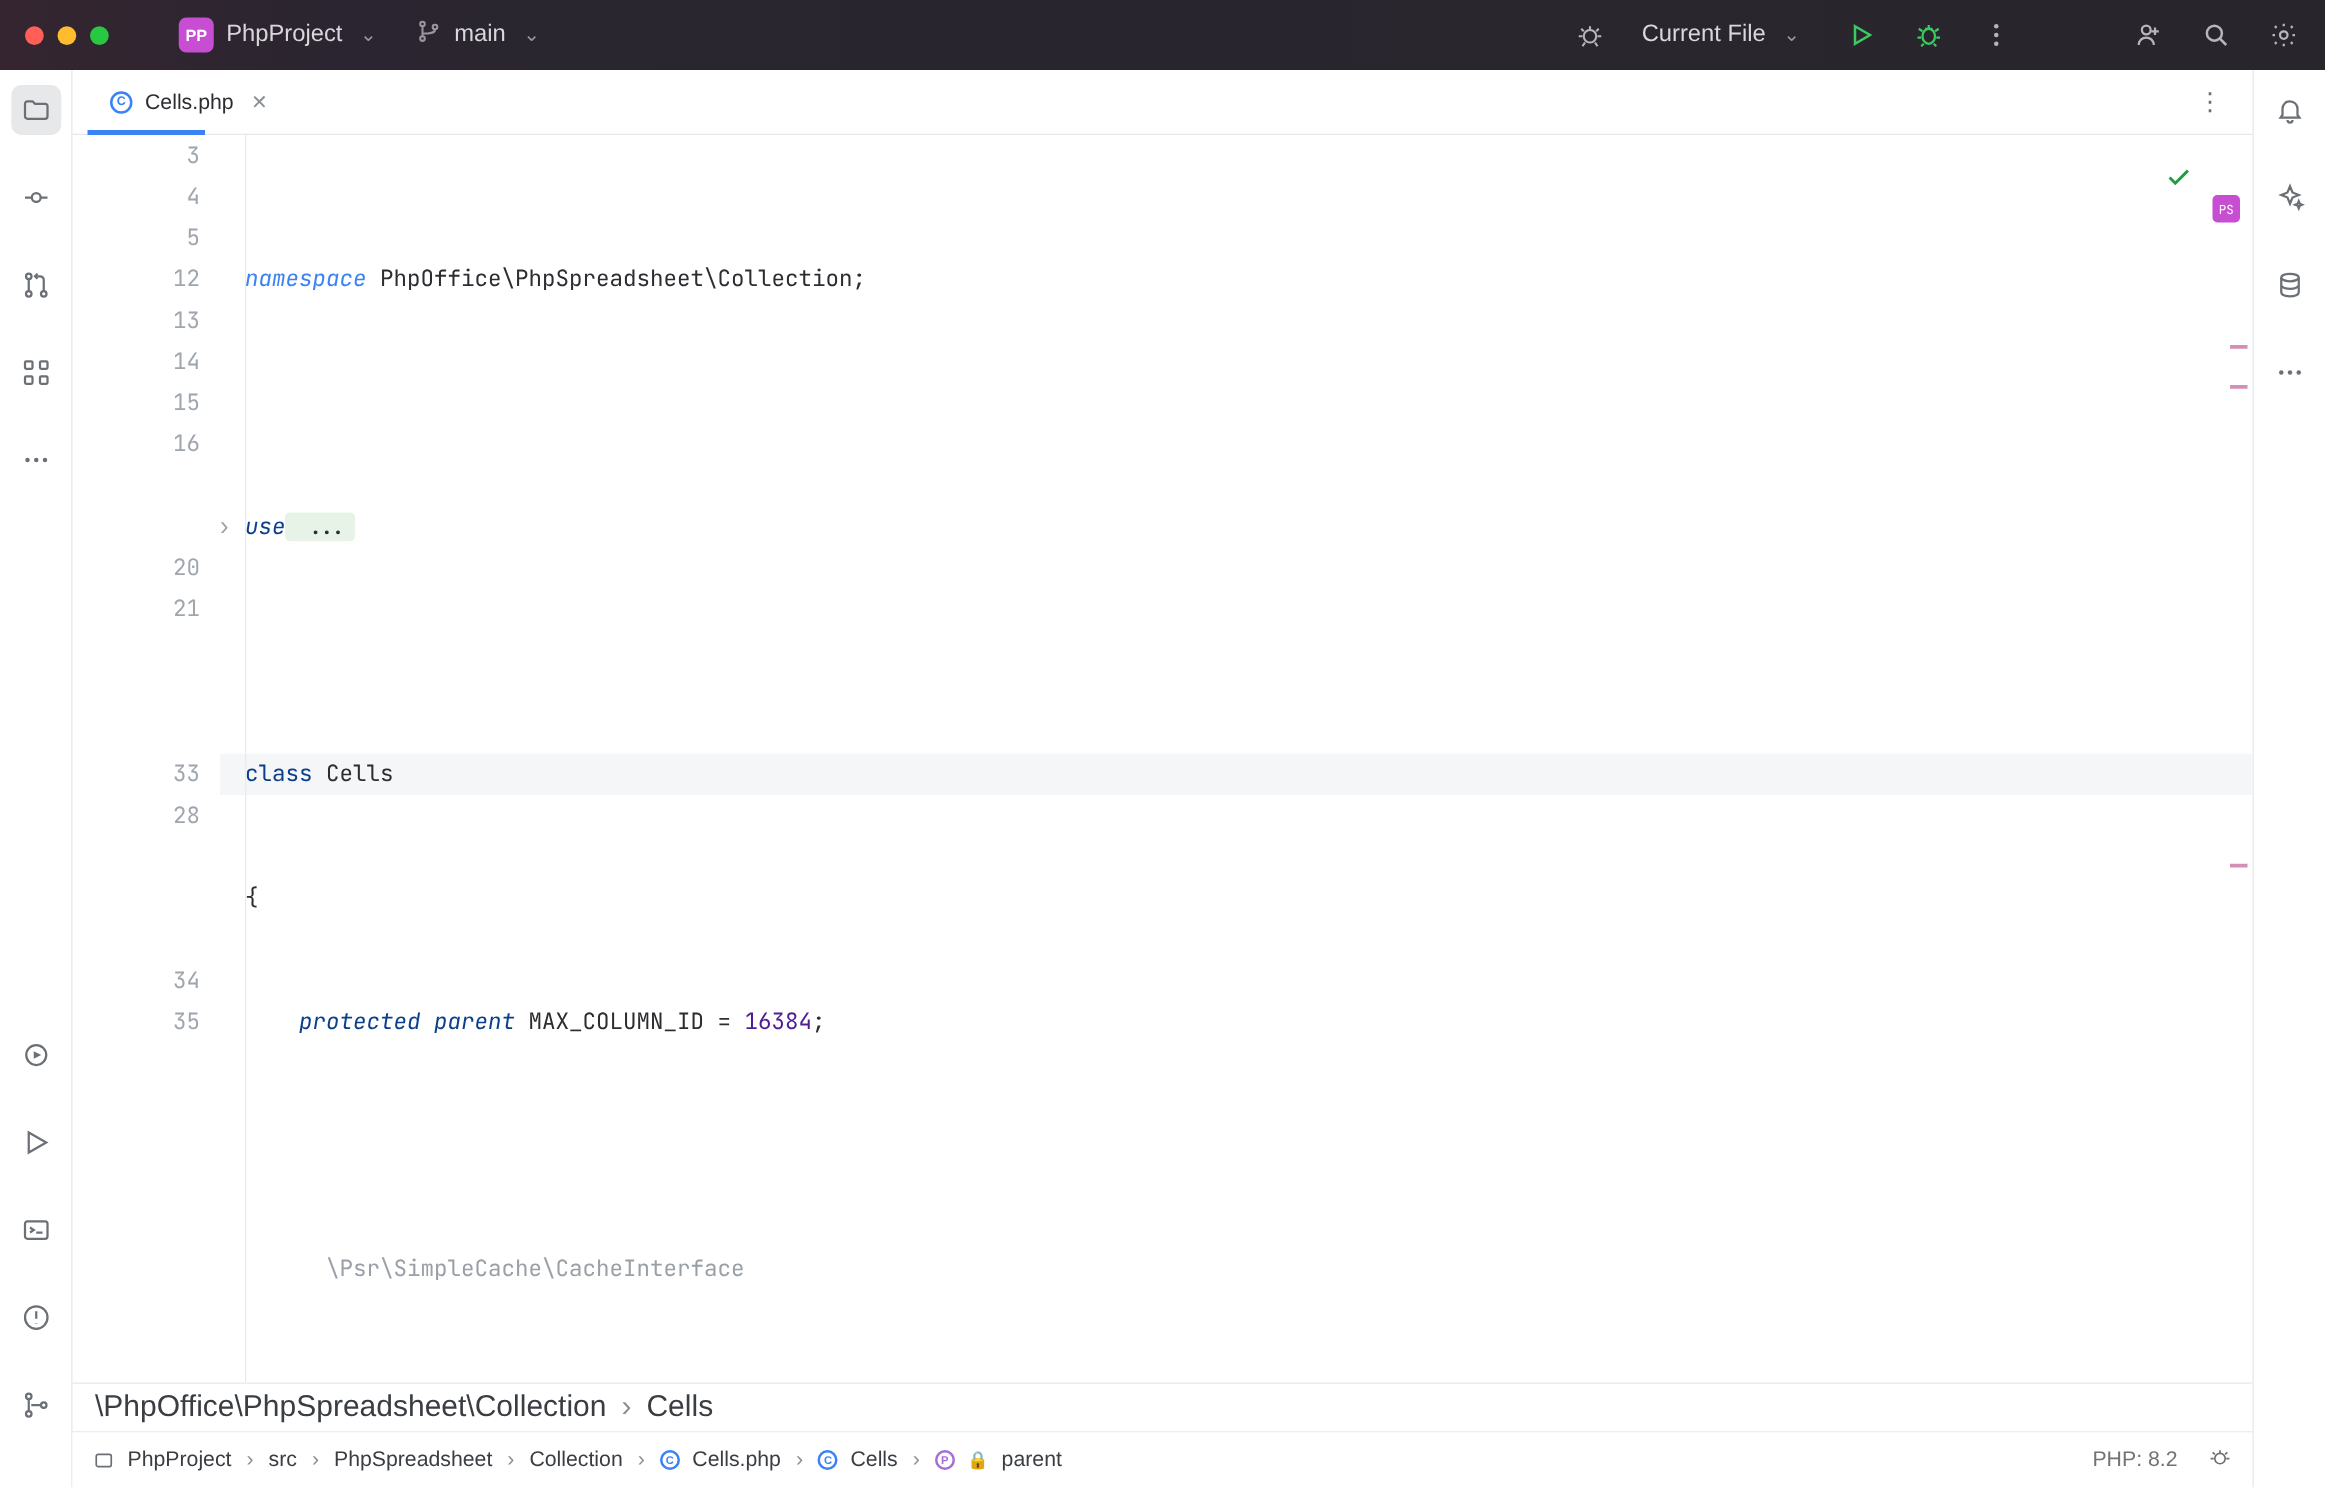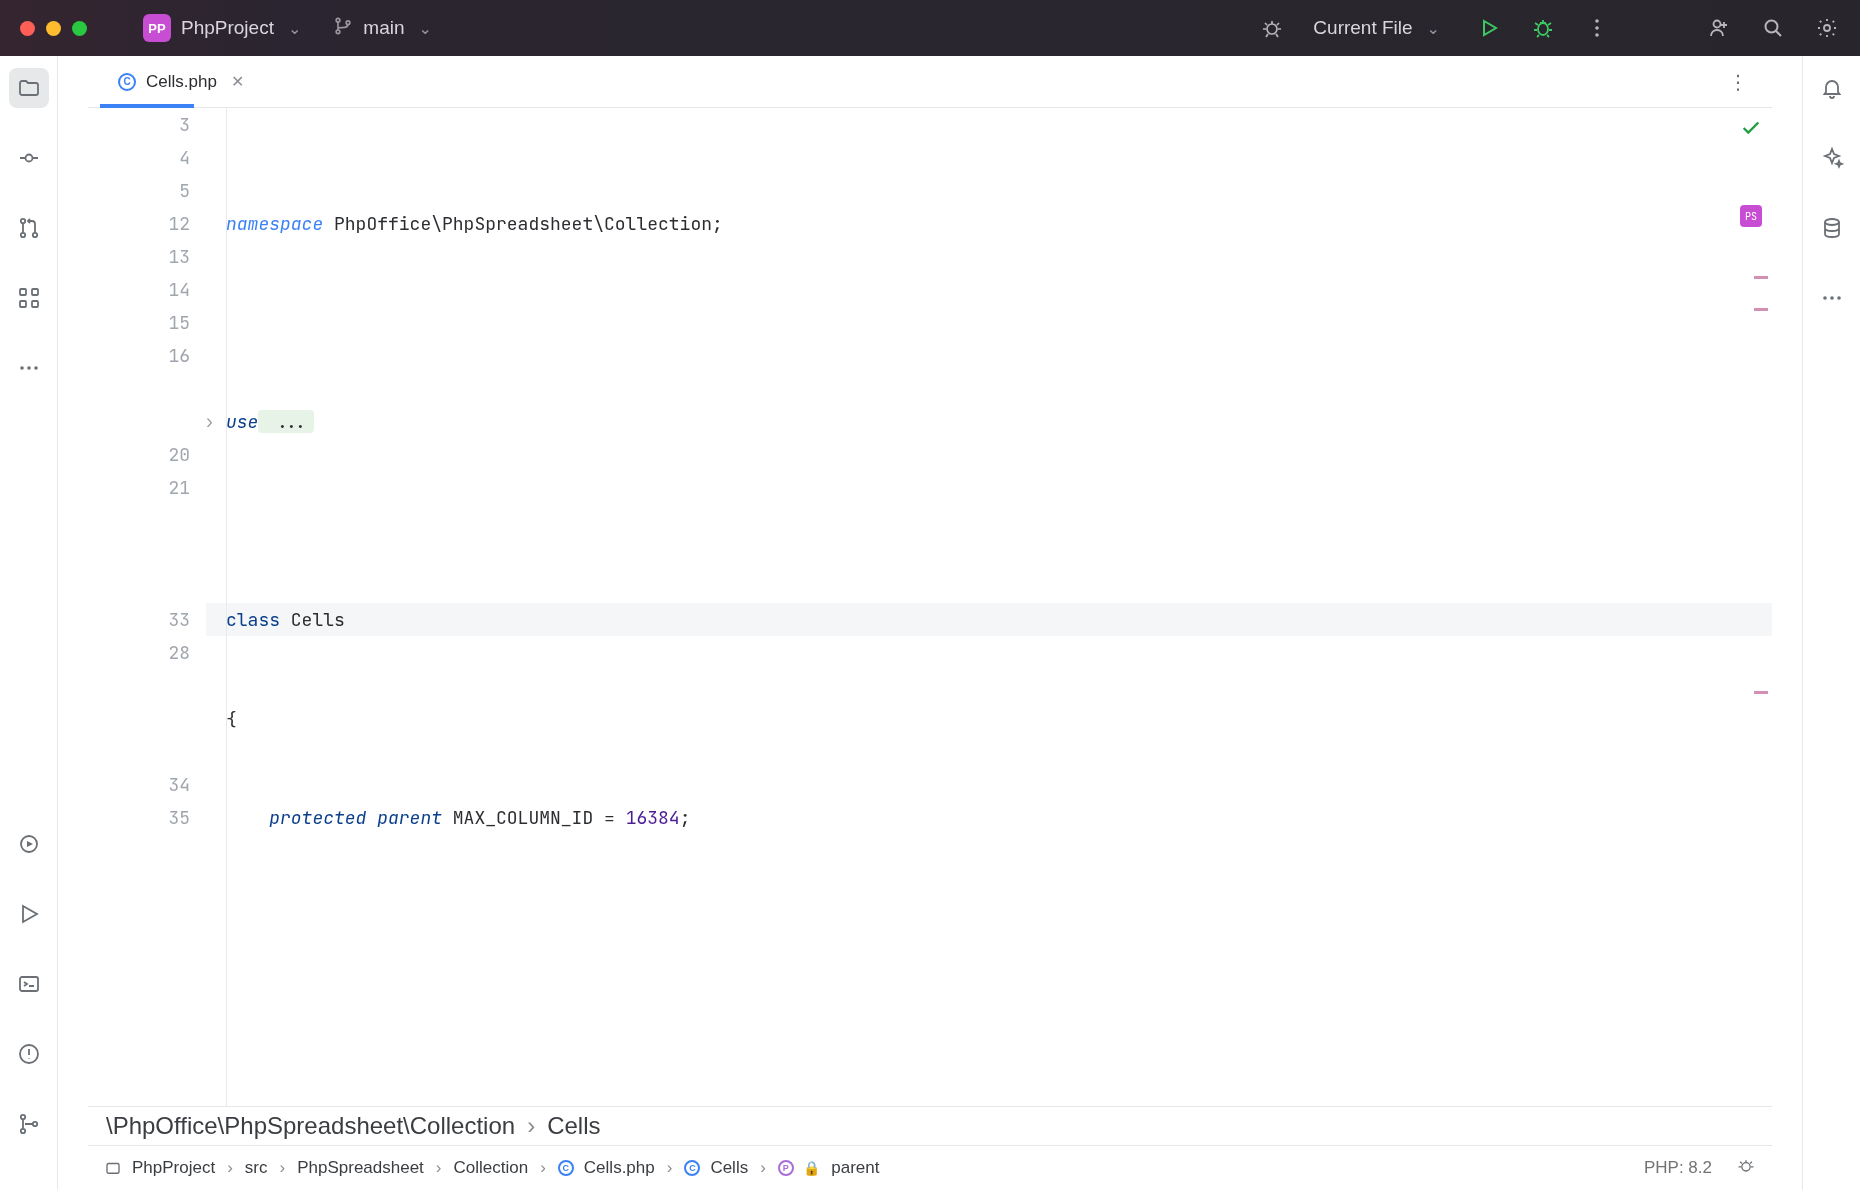--- a/index.html
+++ b/index.html
@@ -21,21 +21,21 @@
     .branch-icon { color: #9a959e; font-size: 20px; }
     .tb-spacer { flex: 1; }
     .tb-right { display: flex; align-items: center; gap: 28px; }
     .tb-runcfg { display: flex; align-items: center; gap: 10px; cursor: pointer; margin-right: 8px; }
     .tb-icon { width: 26px; height: 26px; display: flex; align-items: center; justify-content: center; color: #b8b4bc; cursor: pointer; }
     .tb-icon svg { width: 24px; height: 24px; }
     .tb-icon.play svg { color: #3dc962; }
     .tb-icon.debug svg { color: #3dc962; }
     
     
-    .main-grid { flex: 1; display: grid; grid-template-columns: 58px 1fr 58px; grid-template-rows: 1fr; min-height: 0; gap: 30px; }
+    .main-grid { flex: 1; display: grid; grid-template-columns: 58px 1fr 58px; grid-template-rows: 1fr; min-height: 0; }
     
     
     .left-strip, .right-strip { background: #fff; display: flex; flex-direction: column; align-items: center; padding-top: 12px; gap: 30px; }
     .strip-btn { width: 40px; height: 40px; display: flex; align-items: center; justify-content: center; border-radius: 8px; cursor: pointer; color: #6b7076; }
     .strip-btn.active { background: #e6e8ea; }
     .strip-btn svg { width: 24px; height: 24px; }
     .strip-spacer { flex: 1; }
     .left-strip { border-right: 1px solid #e5e7eb; }
     .right-strip { border-left: 1px solid #e5e7eb; }
     
@@ -64,21 +64,21 @@
     .k-cls { color: #0b3f8c; }
     .k-kw { color: #0b3f8c; font-style: italic; }
     .k-mod { color: #0b3f8c; font-style: italic; }
     .k-num { color: #4c1d95; }
     .inlay { color: #9aa0a7; }
     .fold-dots { background: #e8f3e8; border-radius: 4px; padding: 0 6px; }
     .cursor-line-bg { position: absolute; left: 0; right: 0; height: 33px; background: #f5f6f7; z-index: -1; }
     .fold-chevron { position: absolute; left: -22px; color: #9aa0a7; }
     
     
-    .ed-right-overlay { position: absolute; right: 10px; top: 8px; display: flex; flex-direction: column; gap: 16px; align-items: center; }
+    .ed-right-overlay { position: absolute; right: 10px; top: 8px; display: flex; flex-direction: row; gap: 16px; align-items: center; }
     .ed-check { color: #1f9c3f; }
     .ed-pp { width: 22px; height: 22px; background: #c74dd3; border-radius: 4px; display:flex; align-items:center; justify-content:center; color:#fff; font-size:10px; margin-top: 40px;}
     .minimap-marks { position: absolute; right: 4px; top: 120px; bottom: 80px; width: 10px; }
     .mm-mark { position: absolute; right: 0; width: 14px; height: 3px; background: #d48fb4; }
     
     
     .ns-breadcrumb { height: 40px; display: flex; align-items: center; padding: 0 18px; color: #3a3d42; font-size: 24px; border-top: 1px solid #e5e7eb; border-bottom: 1px solid #e5e7eb; gap: 12px; }
     .ns-sep { color: #8a8f96; }
     
     
@@ -287,20 +287,21 @@
       <div class="code">
         <div class="cursor-line-bg" style="top: 495px;"></div>
         <div class="code-line"><span class="k-ns">namespace</span><span> PhpOffice\PhpSpreadsheet\Collection;</span></div>
         <div class="code-line"></div>
         <div class="code-line" style="position:relative"><span class="fold-chevron">›</span><span class="k-kw">use</span><span class="fold-dots"> ...</span></div>
         <div class="code-line"></div>
         <div class="code-line"><span class="k-cls">class</span><span> Cells</span></div>
         <div class="code-line">{</div>
         <div class="code-line">    <span class="k-mod">protected parent</span><span> MAX_COLUMN_ID = </span><span class="k-num">16384</span><span>;</span></div>
         <div class="code-line"></div>
+        <div class="code-line">      <span class="inlay">\Psr\SimpleCache\CacheInterface</span></div>
         <div class="code-line"></div>
         
         
         
         
         
         
         
         
         

